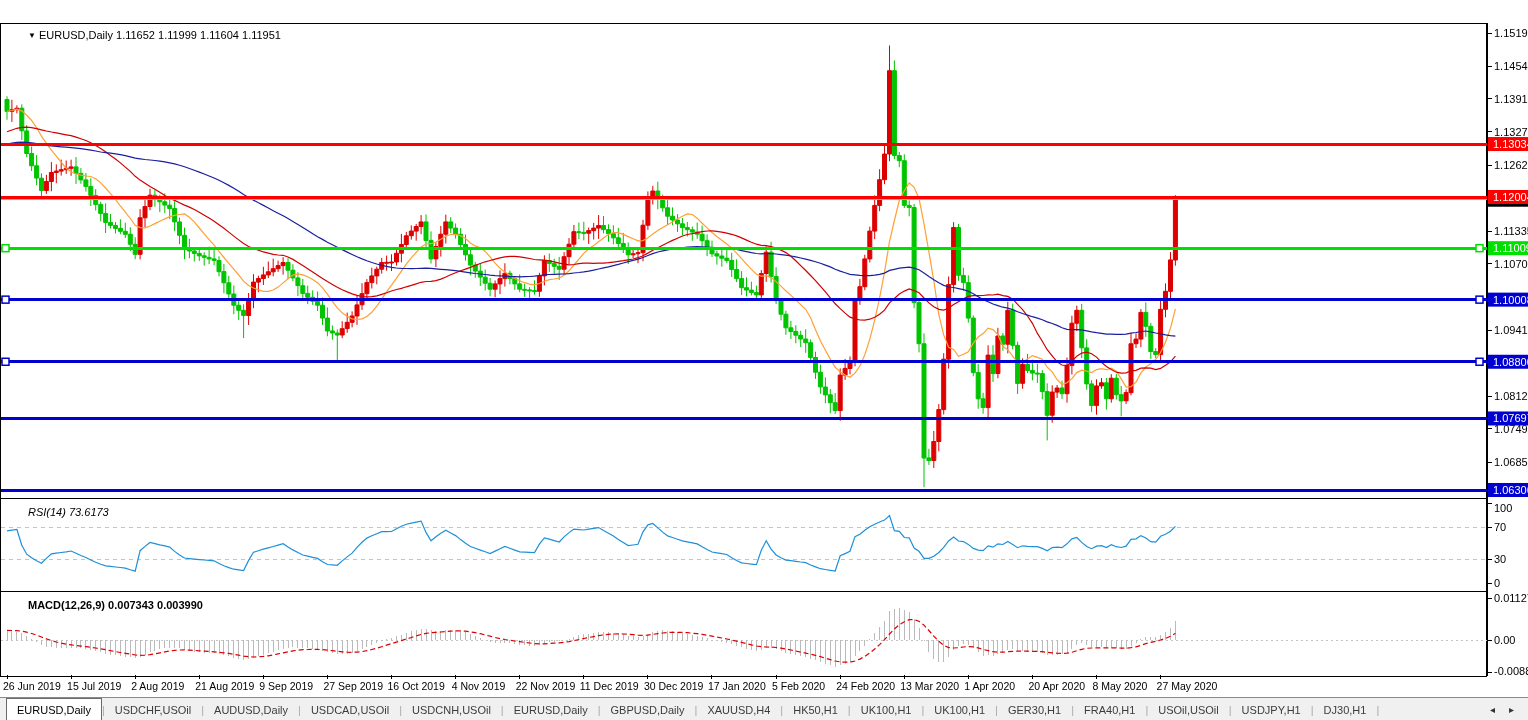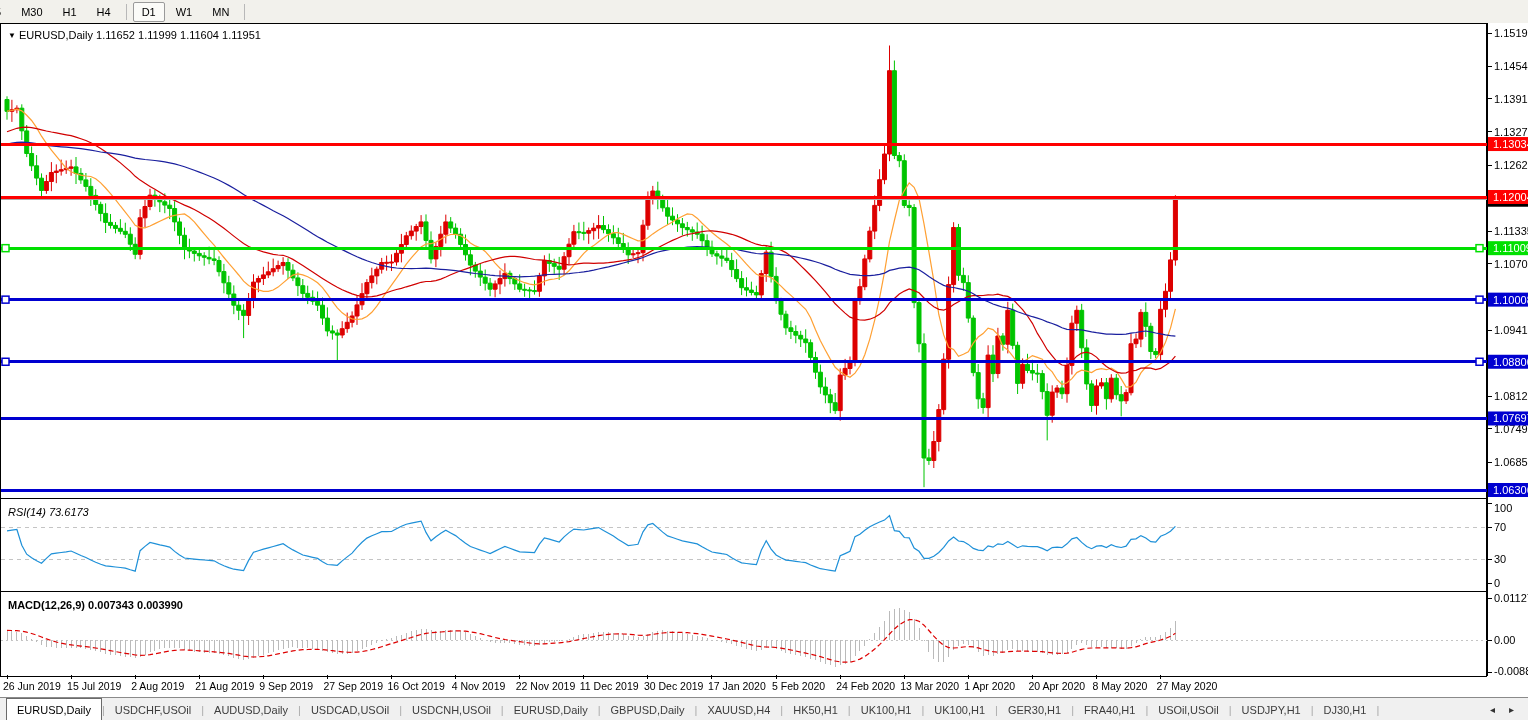--- a/index.html
+++ b/index.html
@@ -6,46 +6,35 @@
   #app{position:relative;width:1528px;height:720px;overflow:hidden;background:#fff;}
   
   #toolbar{position:absolute;left:0;top:0;width:1528px;height:23px;background:#f2f1ec;border-bottom:1px solid #9a9a9a;display:flex;align-items:center;overflow:hidden;}
   .tfbtn{font-size:11px;color:#000;padding:3px 8px;margin:0 1px;border:1px solid transparent;cursor:default;}
   .tfbtn.cut{margin-left:-14px;}
   .tfbtn.active{background:#fbfbf8;border:1px solid #9a9a9a;border-radius:2px;}
   .tfsep{width:1px;height:16px;background:#b8b8b8;margin:0 5px;}
   
   #chartwin{position:absolute;left:0;top:23px;width:1528px;height:674px;background:#fff;}
   #gfx{position:absolute;left:0;top:0;}
-  .paneltitle{position:absolute;font-size:11px;color:#000;white-space:nowrap;}
+  .paneltitle{position:absolute;font-size:11px;color:#000;white-space:nowrap;margin-left:20px;}
   .caret{font-size:8px;vertical-align:1px;}
   
   #tabbar{position:absolute;left:0;top:697px;width:1528px;height:23px;background:#f0f0f0;border-top:1px solid #8a8a8a;display:flex;align-items:stretch;font-size:11px;overflow:hidden;}
   .tab{display:flex;align-items:center;padding:0 10px;color:#3c3c3c;cursor:default;white-space:nowrap;}
   .tab.active{background:#fff;border:1px solid #6a6a6a;border-bottom:none;color:#000;margin-left:6px;box-shadow:1px 0 0 #fff inset;}
   .tabsep{color:#aaa;align-self:center;}
   #tabarrows{margin-left:auto;display:flex;align-items:center;gap:14px;padding:0 14px;color:#333;font-size:10px;}
   #tabarrows span{cursor:default;}
 </style>
 </head>
 <body>
 
 <div id="app">
 
-  <div id="toolbar">
-      <div class="tfbtn cut">5</div>
-      <div class="tfbtn">M30</div>
-      <div class="tfbtn">H1</div>
-      <div class="tfbtn">H4</div>
-      <div class="tfsep"></div>
-      <div class="tfbtn active">D1</div>
-      <div class="tfbtn">W1</div>
-      <div class="tfbtn">MN</div>
-      <div class="tfsep"></div>
-    </div>
 
   <div id="chartwin">
     <svg id="gfx" width="1528" height="674">
         <rect x="0.5" y="0.5" width="1486" height="478" fill="#ffffff" stroke="#000000" shape-rendering="crispEdges"></rect>
         <rect x="0.5" y="475.5" width="1486" height="94" fill="#ffffff" stroke="#000000" shape-rendering="crispEdges"></rect>
         <rect x="0.5" y="568.5" width="1486" height="85" fill="#ffffff" stroke="#000000" shape-rendering="crispEdges"></rect>
         <line x1="1487.5" y1="0" x2="1487.5" y2="653" stroke="#000" shape-rendering="crispEdges"></line>
         <path d="M11.9 76.8V98.9M16.9 82.3V90.3M46.4 151.9V170.8M51.4 139.1V168.2M56.3 141.4V160.2M61.2 136.6V152.6M66.2 137.5V150.9M71.1 136.7V152.8M140.1 186.1V236.4M145.0 177.0V204.3M150.0 165.8V187.2M248.6 270.0V302.0M253.5 251.2V285.2M258.4 252.7V269.2M263.4 243.8V262.0M268.3 238.6V255.1M273.2 235.6V253.3M278.1 237.6V248.9M283.1 234.2V251.7M342.2 298.2V315.2M347.2 289.6V309.8M352.1 288.4V304.4M357.0 273.0V301.9M362.0 260.2V286.9M366.9 256.1V275.9M371.8 244.7V265.5M376.8 243.6V261.3M381.7 234.9V250.6M386.6 232.6V247.7M391.5 231.3V248.0M396.5 225.1V242.6M401.4 210.9V239.4M406.3 208.9V224.7M411.3 202.4V216.6M416.2 200.9V217.7M421.1 192.1V211.2M435.9 219.5V244.1M440.8 202.9V233.5M445.8 191.6V220.5M495.1 257.5V274.3M500.0 247.4V271.2M504.9 240.3V263.6M539.4 249.8V273.8M544.4 232.3V262.4M564.1 229.1V252.0M569.0 215.1V241.0M573.9 201.9V225.2M588.7 204.5V220.9M593.7 199.9V216.5M598.6 192.1V215.9M633.1 225.6V235.0M638.0 225.8V240.2M643.0 196.8V238.3M647.9 168.4V206.8M652.8 162.9V181.5M761.3 247.1V278.0M766.2 223.2V258.9M840.2 345.4V397.7M845.1 335.9V356.9M850.0 333.5V351.4M855.0 274.9V343.3M859.9 255.8V281.8M864.8 231.7V267.2M869.8 203.7V239.4M874.7 172.3V216.1M879.6 146.2V188.2M884.5 121.4V161.2M889.5 22.5V138.2M933.8 408.0V445.0M938.8 381.1V428.4M943.7 330.2V391.5M948.6 253.5V345.6M953.6 199.2V269.5M988.1 322.3V394.5M997.9 304.8V355.3M1007.8 278.8V330.4M1022.6 335.4V365.8M1052.2 362.3V399.7M1057.1 362.0V374.9M1067.0 334.5V379.7M1071.9 292.7V351.5M1076.8 282.6V308.0M1096.5 356.3V391.7M1101.5 355.0V365.8M1111.3 351.2V379.7M1126.1 366.4V381.0M1131.0 310.4V372.4M1136.0 310.4V325.0M1140.9 286.1V324.2M1160.6 277.5V337.3M1165.5 260.4V294.3M1170.5 229.1V275.9M1175.4 172.2V242.7" stroke="#dd0000" fill="none" stroke-width="1"></path>
         <path d="M7.0 73.3V96.7M21.8 81.3V117.0M26.7 102.0V134.1M31.6 123.4V148.0M36.6 132.1V162.2M41.5 150.4V173.5M76.0 134.0V161.0M80.9 145.1V160.9M85.9 150.0V168.6M90.8 155.2V183.0M95.7 166.2V187.5M100.7 178.7V198.3M105.6 180.3V210.0M110.5 191.0V205.6M115.5 199.0V210.4M120.4 196.2V211.3M125.3 199.7V215.1M130.3 204.3V228.0M135.2 214.3V236.2M154.9 167.1V183.7M159.8 171.7V189.1M164.8 170.4V190.2M169.7 175.8V196.1M174.6 178.2V208.2M179.5 194.7V221.2M184.5 204.6V236.3M189.4 215.7V235.2M194.3 225.3V238.5M199.3 226.0V237.9M204.2 229.2V242.7M209.1 223.6V241.2M214.1 225.3V242.2M219.0 233.3V253.4M223.9 240.9V270.3M228.8 252.8V277.0M233.8 262.4V291.2M238.7 277.7V297.1M243.6 281.2V315.1M288.0 235.2V256.0M292.9 241.2V258.1M297.9 249.3V273.0M302.8 256.0V276.1M307.7 262.7V281.1M312.7 267.3V281.9M317.6 268.5V288.0M322.5 274.5V301.9M327.4 284.4V313.3M332.4 302.4V316.7M337.3 306.4V339.3M426.0 191.4V225.1M431.0 208.4V240.5M450.7 194.1V210.0M455.6 200.4V215.7M460.6 205.2V224.7M465.5 211.5V237.6M470.4 226.5V252.3M475.3 238.9V254.7M480.3 240.4V263.0M485.2 246.5V267.5M490.1 255.0V273.2M509.9 247.6V261.3M514.8 253.0V266.9M519.7 251.4V269.2M524.6 260.7V273.8M529.6 264.1V277.1M534.5 257.4V271.6M549.3 230.5V248.9M554.2 235.7V250.8M559.2 233.9V256.9M578.9 199.5V216.2M583.8 198.8V217.4M603.5 193.0V210.3M608.5 201.3V218.8M613.4 202.3V221.3M618.3 204.8V225.5M623.3 209.9V230.0M628.2 219.4V241.0M657.8 158.7V186.3M662.7 171.7V188.7M667.6 174.3V201.8M672.5 184.4V202.2M677.5 191.2V208.9M682.4 195.0V212.3M687.3 198.9V213.6M692.3 203.5V217.8M697.2 199.5V215.8M702.1 202.6V224.5M707.1 211.4V233.1M712.0 217.6V234.0M716.9 227.7V241.6M721.8 226.7V243.7M726.8 225.0V240.1M731.7 229.8V254.0M736.6 236.3V259.1M741.6 248.1V272.1M746.5 254.3V273.4M751.4 258.7V272.4M756.4 262.7V277.7M771.1 218.7V259.5M776.1 244.2V280.9M781.0 274.8V297.4M785.9 287.7V311.8M790.9 297.8V316.0M795.8 302.3V320.3M800.7 307.8V324.0M805.7 306.3V329.8M810.6 316.4V338.3M815.5 328.7V355.9M820.4 341.6V370.8M825.4 354.4V380.3M830.3 365.9V390.2M835.2 370.0V390.9M894.4 37.5V136.1M899.3 129.0V144.2M904.3 131.3V185.1M909.2 177.3V193.3M914.1 181.1V285.2M919.0 276.0V329.4M924.0 310.4V464.2M928.9 425.8V441.9M958.5 200.9V257.8M963.4 244.7V267.8M968.3 252.3V299.7M973.3 292.4V353.3M978.2 341.0V385.8M983.1 369.8V390.7M993.0 322.2V359.0M1002.9 310.1V327.7M1012.7 280.6V326.3M1017.6 318.7V371.0M1027.5 330.8V350.2M1032.4 336.8V357.4M1037.4 340.9V359.9M1042.3 347.1V376.3M1047.2 360.3V417.4M1062.0 357.7V375.9M1081.7 280.9V335.0M1086.7 316.2V366.8M1091.6 357.2V388.9M1106.4 355.0V386.6M1116.3 350.9V376.6M1121.2 363.0V393.3M1145.8 279.4V313.9M1150.8 299.8V336.1M1155.7 325.1V335.1" stroke="#00c400" fill="none" stroke-width="1"></path>
         <path d="M9.9 86.8h4v1.5h-4zM14.9 85.2h4v1.5h-4zM44.4 158.5h4v9.0h-4zM49.4 149.5h4v9.0h-4zM54.3 148.1h4v1.4h-4zM59.2 146.7h4v1.4h-4zM64.2 145.3h4v1.4h-4zM69.1 143.9h4v1.4h-4zM138.1 194.8h4v36.5h-4zM143.0 183.5h4v11.3h-4zM148.0 172.2h4v11.3h-4zM246.6 275.8h4v16.7h-4zM251.5 259.1h4v16.7h-4zM256.4 255.5h4v3.6h-4zM261.4 251.9h4v3.6h-4zM266.3 248.8h4v3.1h-4zM271.2 245.7h4v3.1h-4zM276.1 242.6h4v3.1h-4zM281.1 239.5h4v3.1h-4zM340.2 305.7h4v6.3h-4zM345.2 299.3h4v6.3h-4zM350.1 293.0h4v6.3h-4zM355.0 281.9h4v11.1h-4zM360.0 270.7h4v11.1h-4zM364.9 259.6h4v11.1h-4zM369.8 252.9h4v6.7h-4zM374.8 246.2h4v6.7h-4zM379.7 239.5h4v6.7h-4zM384.6 239.3h4v1.0h-4zM389.5 239.0h4v1.0h-4zM394.5 230.3h4v8.7h-4zM399.4 221.5h4v8.7h-4zM404.3 212.8h4v8.7h-4zM409.3 208.1h4v4.6h-4zM414.2 203.5h4v4.6h-4zM419.1 198.9h4v4.6h-4zM433.9 223.6h4v12.3h-4zM438.8 211.2h4v12.3h-4zM443.8 198.9h4v12.3h-4zM493.1 260.9h4v5.3h-4zM498.0 255.6h4v5.3h-4zM502.9 250.3h4v5.3h-4zM537.4 252.9h4v15.4h-4zM542.4 237.5h4v15.4h-4zM562.1 233.7h4v12.5h-4zM567.0 221.2h4v12.5h-4zM571.9 208.7h4v12.5h-4zM586.7 207.6h4v2.6h-4zM591.7 205.1h4v2.6h-4zM596.6 202.5h4v2.6h-4zM631.1 230.8h4v1.0h-4zM636.0 229.7h4v1.0h-4zM641.0 202.2h4v27.5h-4zM645.9 174.7h4v27.5h-4zM650.8 168.0h4v6.7h-4zM759.3 250.6h4v21.3h-4zM764.2 229.2h4v21.3h-4zM838.2 352.1h4v35.5h-4zM843.1 345.4h4v6.7h-4zM848.0 338.8h4v6.7h-4zM853.0 277.6h4v61.2h-4zM857.9 263.7h4v13.9h-4zM862.8 235.9h4v27.8h-4zM867.8 208.1h4v27.8h-4zM872.7 182.4h4v25.7h-4zM877.6 156.7h4v25.7h-4zM882.5 131.0h4v25.7h-4zM887.5 47.7h4v83.3h-4zM931.8 418.5h4v19.0h-4zM936.8 386.6h4v31.9h-4zM941.7 336.2h4v50.4h-4zM946.6 261.6h4v74.6h-4zM951.6 204.5h4v57.1h-4zM986.1 332.1h4v52.5h-4zM995.9 313.0h4v37.5h-4zM1005.8 287.3h4v33.9h-4zM1020.6 341.3h4v19.0h-4zM1050.2 369.1h4v23.1h-4zM1055.1 365.0h4v4.1h-4zM1065.0 342.4h4v28.3h-4zM1069.9 300.2h4v42.2h-4zM1074.8 287.3h4v12.9h-4zM1094.5 362.9h4v19.5h-4zM1099.5 359.8h4v3.1h-4zM1109.3 355.2h4v20.6h-4zM1124.1 369.6h4v8.2h-4zM1129.0 320.8h4v48.9h-4zM1134.0 316.1h4v4.6h-4zM1138.9 289.4h4v26.7h-4zM1158.6 286.3h4v45.3h-4zM1163.5 268.3h4v18.0h-4zM1168.5 236.9h4v31.4h-4zM1173.4 176.8h4v60.2h-4z" fill="#dd0000" stroke="#dd0000"></path>

